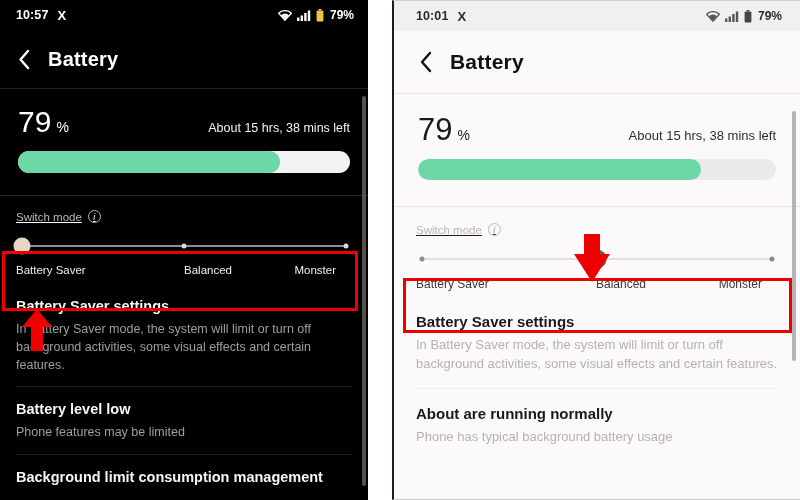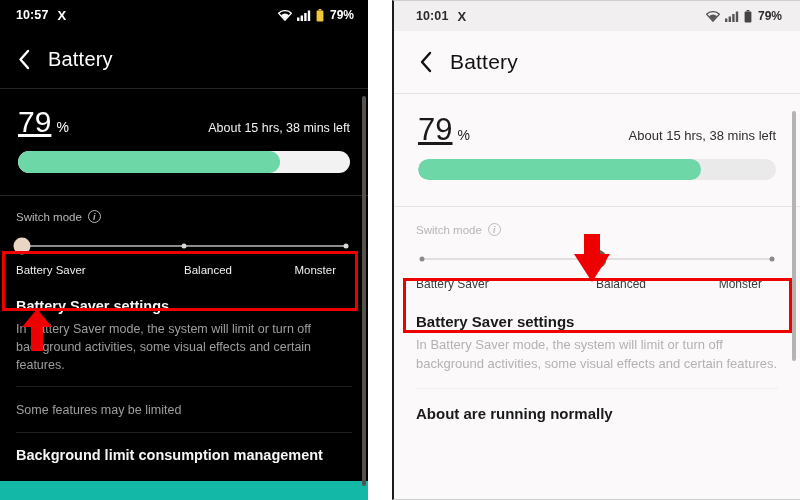--- a/index.html
+++ b/index.html
@@ -19,21 +19,21 @@
   .panel {
     position: absolute;
     top: 0;
     height: 500px;
     overflow: hidden;
     box-sizing: border-box;
   }
   #panel-dark {
     left: 0;
     width: 368px;
-    background: #14b8a6;
+    background: #fdba74;
     color: #ffffff;
   }
   #panel-light {
     left: 392px;
     width: 408px;
     background: #fbf9fa;
     color: #1a1a1a;
     border-left: 2px solid #1c1c1c;
     border-top: 1px solid #cfcfcf;
     border-bottom: 1px solid #cfcfcf;
@@ -98,21 +98,21 @@
   .back-chevron {
     width: 20px;
     height: 22px;
     display: flex;
     align-items: center;
     justify-content: center;
     cursor: pointer;
   }
   .title {
     font-size: 20px;
-    font-weight: normal;
+    font-weight: bold;
     letter-spacing: .2px;
   }
   #panel-dark .title { color: #ffffff; }
   #panel-light .title { color: #111111; }
   #panel-light .title { font-size: 21px; }
 
   
   .batt-card {
     box-sizing: border-box;
   }
@@ -135,21 +135,20 @@
   }
   .pct-wrap {
     display: flex;
     align-items: baseline;
     gap: 5px;
   }
   .pct-num {
     font-size: 30px;
     font-weight: normal;
     line-height: 1;
-    text-decoration: underline;
   }
   #panel-light .pct-num { font-size: 31px; }
   .pct-sign {
     font-size: 14px;
     font-weight: normal;
   }
   .time-left {
     font-size: 12.5px;
     padding-bottom: 2px;
   }
@@ -164,21 +163,21 @@
   }
   #panel-dark .batt-track { background: #f2f2f2; }
   #panel-light .batt-track { background: #ebeaea; height: 21px; }
   .batt-fill {
     position: absolute;
     left: 0; top: 0; bottom: 0;
     border-radius: 11px;
   }
 
   
-  .switch-section { box-sizing: border-box; }
+  .switch-section { box-sizing: border-box; text-decoration: underline; }
   #panel-dark .switch-section {
     padding: 14px 16px 0 16px;
     border-top: 1px solid #242424;
     background: #000;
   }
   #panel-light .switch-section {
     padding: 16px 22px 0 22px;
     border-top: 1px solid #e8e4e6;
     background: #fbf9fa;
   }
@@ -415,21 +414,22 @@
     </div>
   </div>
 
   <div class="list-section">
     <div class="list-item">
       <div class="li-title">Battery Saver settings</div>
       <div class="li-desc">In Battery Saver mode, the system will limit or turn off background activities, some visual effects and certain features.</div>
     </div>
     <div class="li-div"></div>
     <div class="list-item">
-      <div class="li-desc">Some features may be limited</div>
+      <div class="li-title">Battery level low</div>
+      <div class="li-desc">Phone features may be limited</div>
     </div>
     <div class="li-div"></div>
     <div class="list-item">
       <div class="li-title">Background limit consumption management</div>
     </div>
   </div>
 
   <div class="scrollbar" id="sb-dark"></div>
 </div>
 
@@ -510,20 +510,21 @@
   </div>
 
   <div class="list-section">
     <div class="list-item">
       <div class="li-title">Battery Saver settings</div>
       <div class="li-desc">In Battery Saver mode, the system will limit or turn off background activities, some visual effects and certain features.</div>
     </div>
     <div class="li-div"></div>
     <div class="list-item">
       <div class="li-title">About are running normally</div>
+      <div class="li-desc">Phone has typical background battery usage</div>
     </div>
   </div>
 
   <div class="scrollbar" id="sb-light"></div>
 </div>
 
 <div id="annotations">
   <div class="red-box" style="left:2px; top:251px; width:356px; height:60px;"></div>
 
   <div class="red-arrow" style="left:20px; top:307px;">

